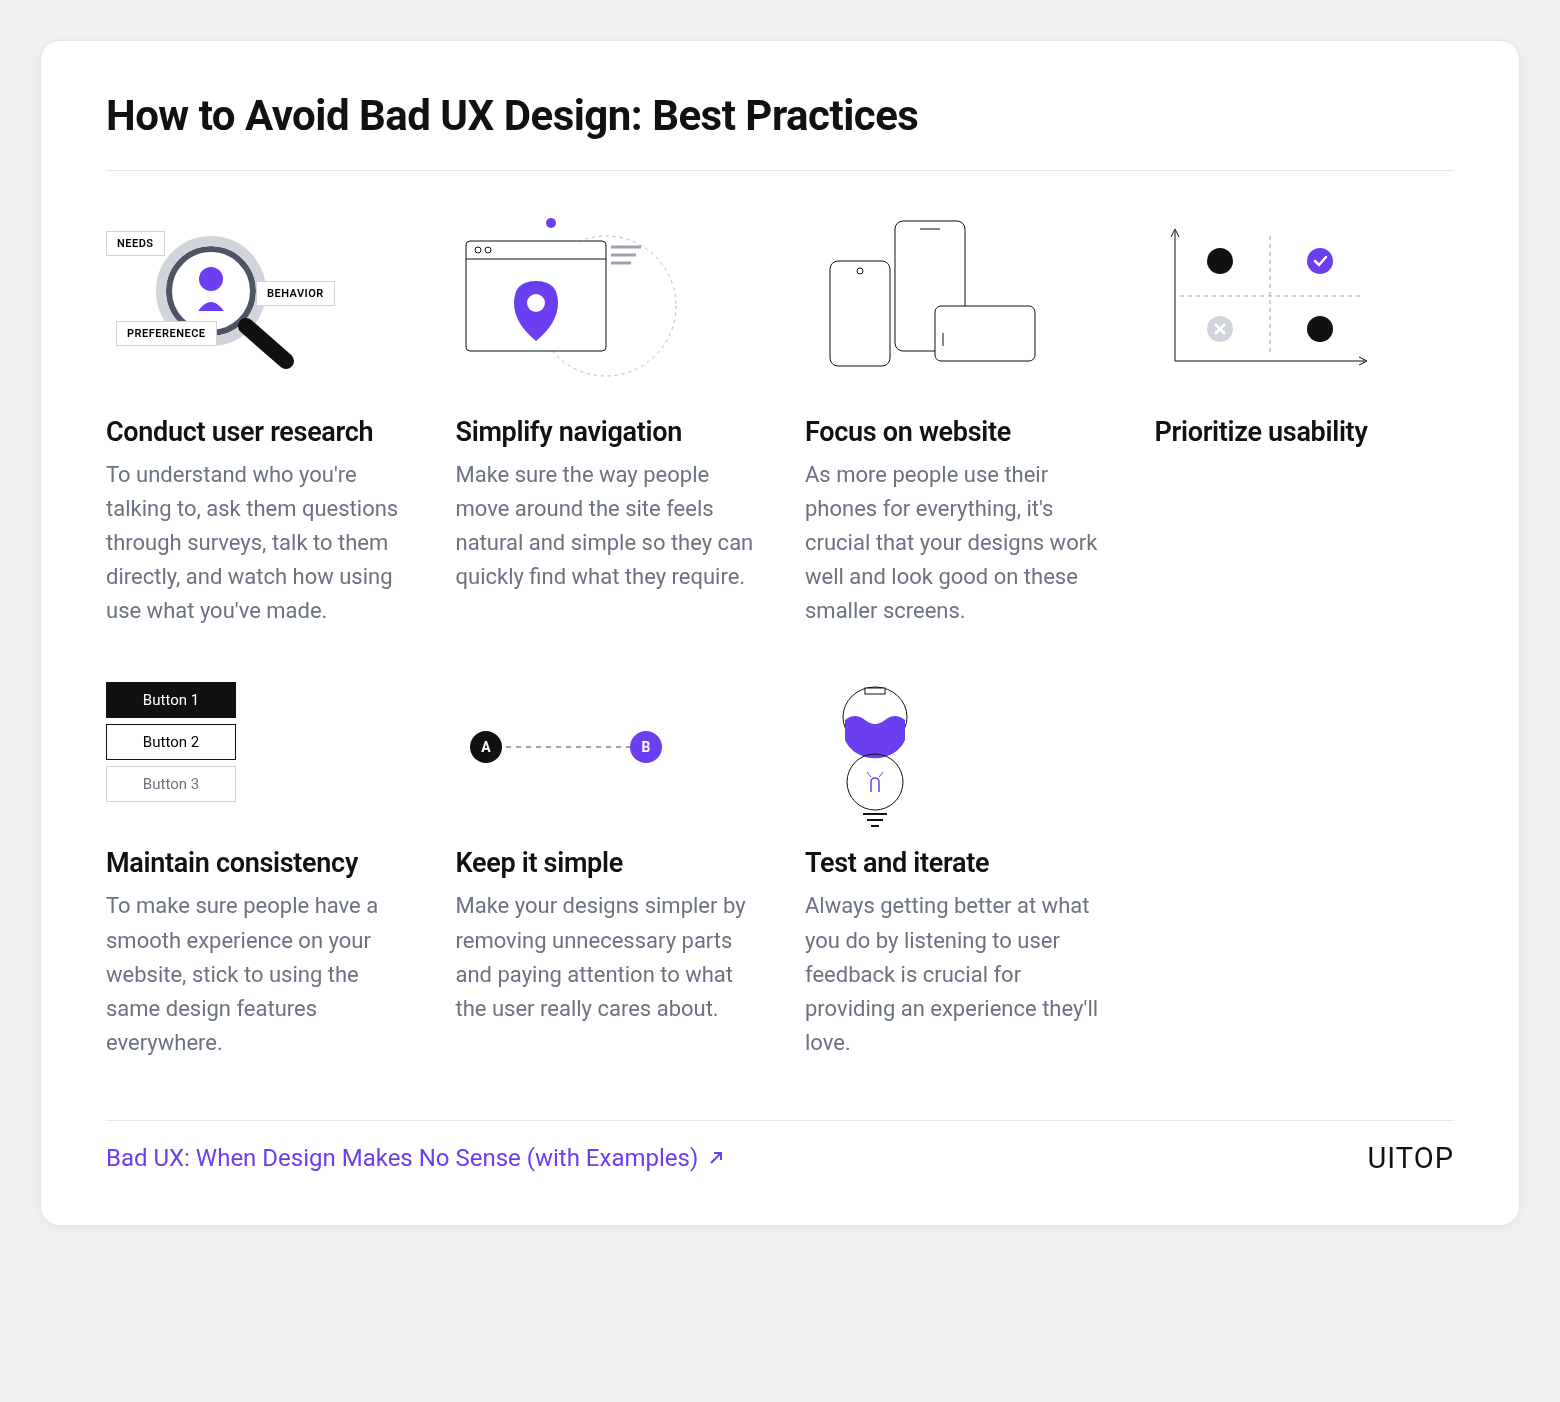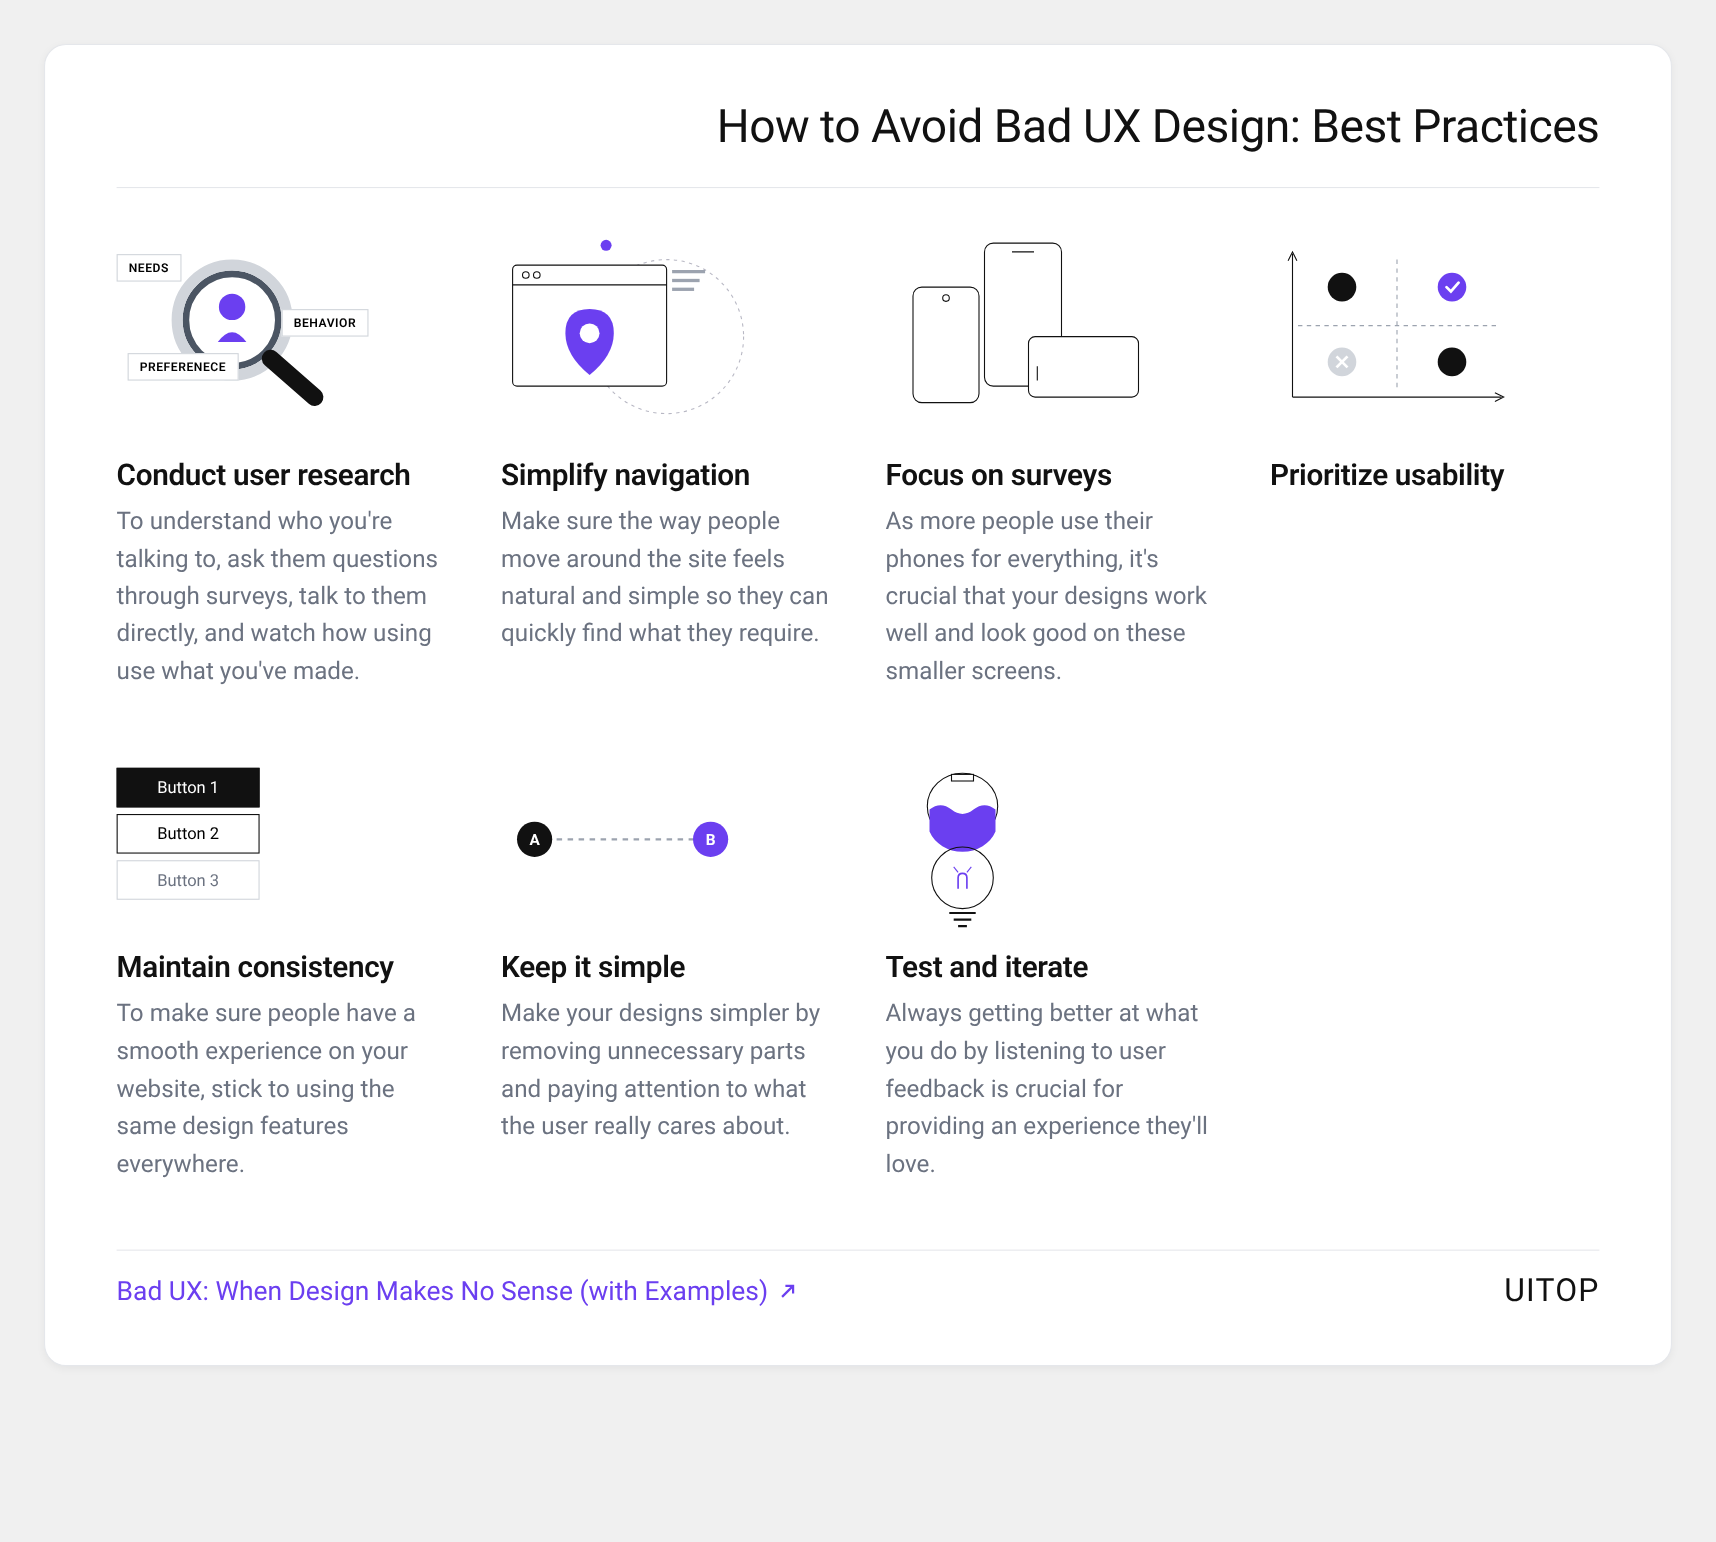--- a/index.html
+++ b/index.html
@@ -20,35 +20,34 @@
     max-width:100%;
     margin:0 auto;
     background:#fff;
     border:1px solid var(--border);
     border-radius:20px;
     padding:50px 65px;
     box-shadow:0 2px 8px rgba(0,0,0,.05);
   }
   .title{
     font-size:42px;
-    font-weight:400;
+    font-weight:700;
     letter-spacing:-.5px;
     margin:0 0 30px 0;
     color:var(--text);
-    text-align:right;
   }
   hr.sep{
     border:none;
     border-top:1px solid var(--border);
     margin:0 0 40px 0;
   }
   .grid{
     display:grid;
     grid-template-columns:repeat(4,1fr);
-    gap:70px 50px;
+    gap:54px 50px;
   }
   .cell{}
   .ill{
     height:170px;
     margin-bottom:35px;
     position:relative;
   }
   .h3{
     font-size:27px;
     font-weight:600;
@@ -158,21 +157,21 @@
       <div class="ill">
         <svg width="260" height="170">
           <rect x="90" y="10" width="70" height="130" rx="8" fill="#fff" stroke="#111"></rect>
           <line x1="115" y1="18" x2="135" y2="18" stroke="#111"></line>
           <rect x="25" y="50" width="60" height="105" rx="8" fill="#fff" stroke="#111"></rect>
           <circle cx="55" cy="60" r="3" fill="none" stroke="#111"></circle>
           <rect x="130" y="95" width="100" height="55" rx="6" fill="#fff" stroke="#111"></rect>
           <line x1="138" y1="122" x2="138" y2="135" stroke="#111"></line>
         </svg>
       </div>
-      <h3 class="h3">Focus on surveys</h3>
+      <h3 class="h3">Focus on website</h3>
       <p class="body">As more people use their phones for everything, it's crucial that your designs work well and look good on these smaller screens.</p>
     </div>
 
     <div class="cell">
       <div class="ill">
         <svg width="230" height="170">
           <line x1="20" y1="20" x2="20" y2="150" stroke="#111"></line>
           <line x1="20" y1="150" x2="210" y2="150" stroke="#111"></line>
           <polyline points="16,26 20,18 24,26" fill="none" stroke="#111"></polyline>
           <polyline points="204,146 212,150 204,154" fill="none" stroke="#111"></polyline>

